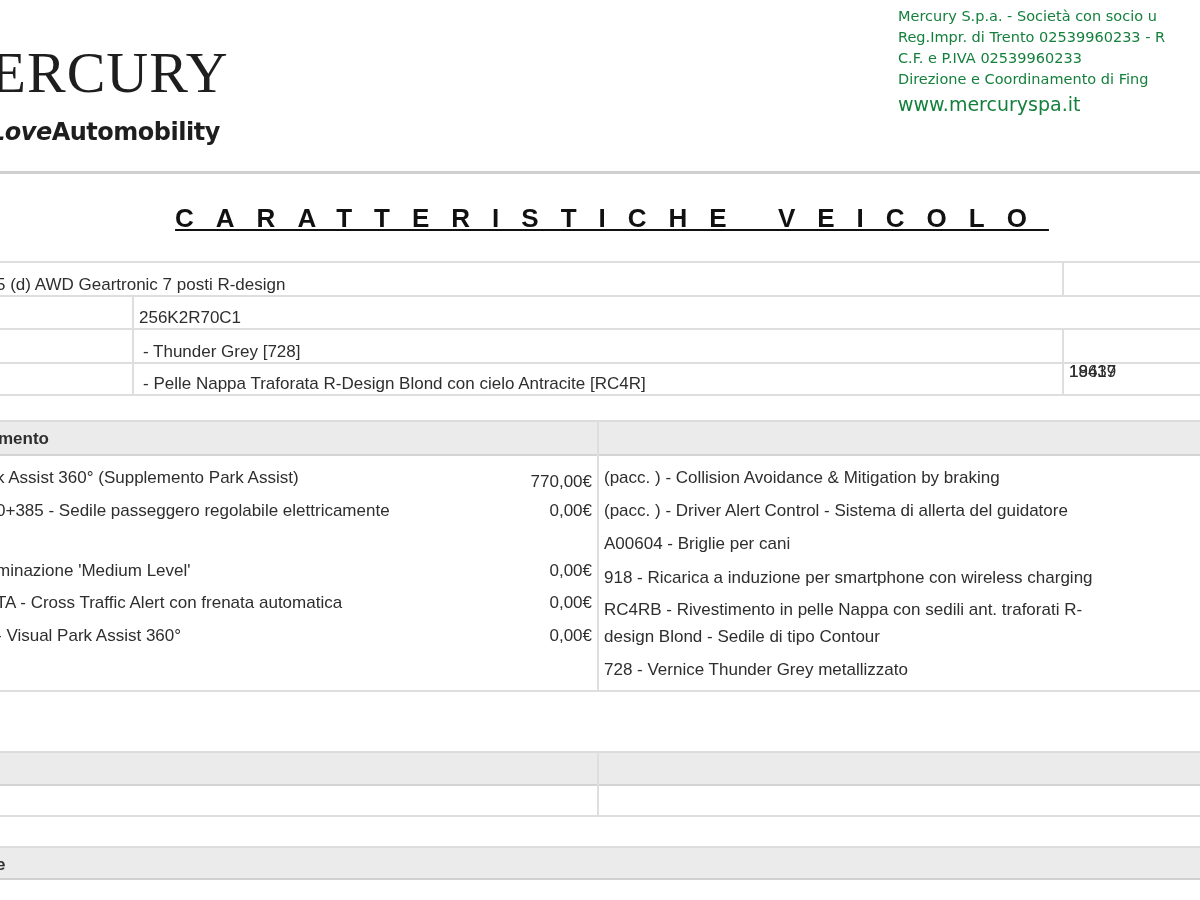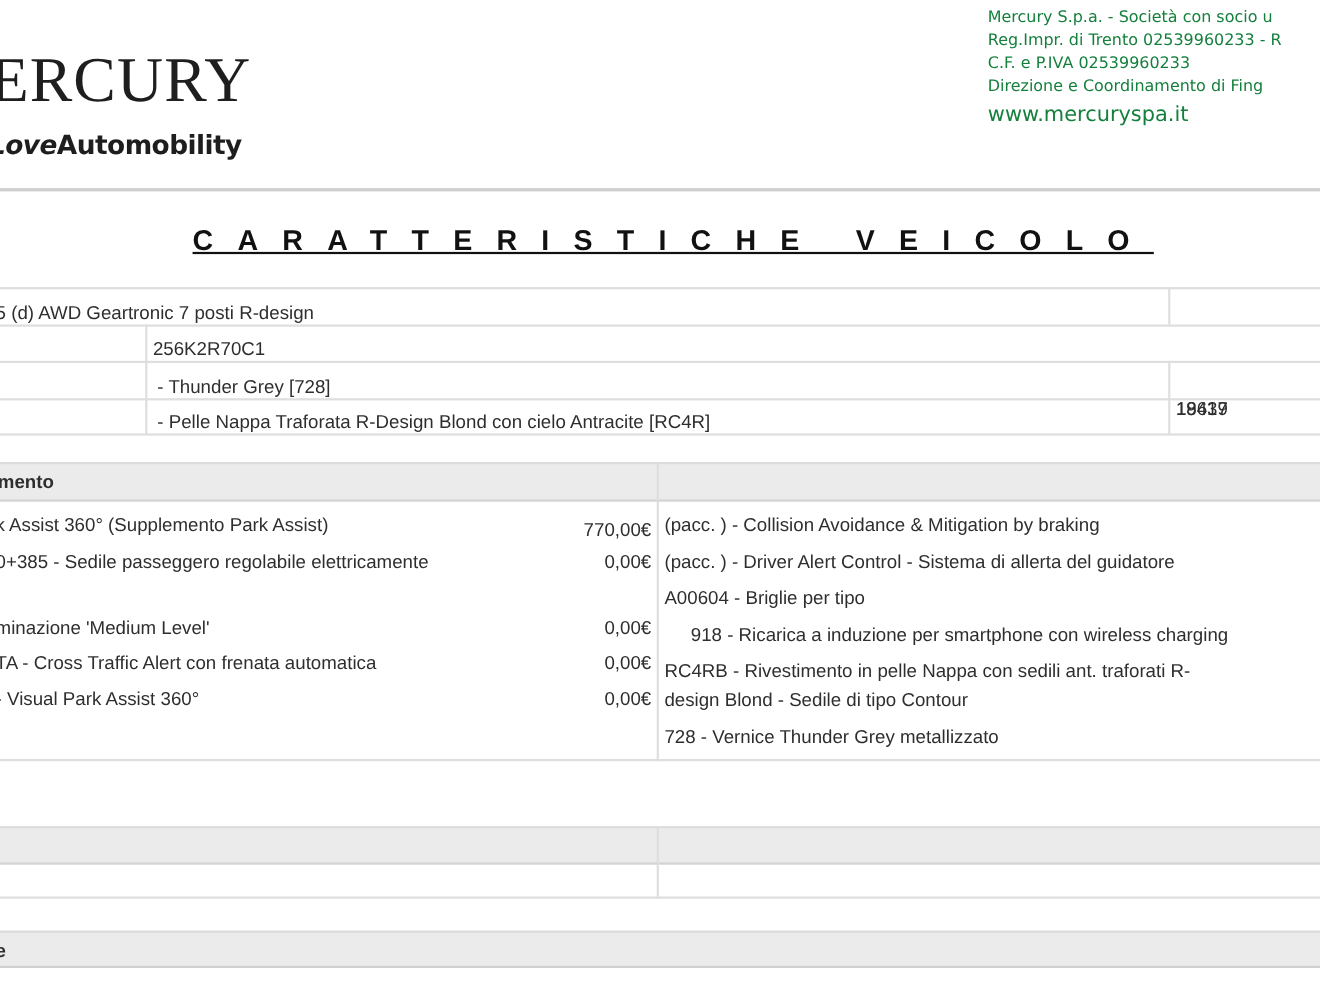--- a/index.html
+++ b/index.html
@@ -92,22 +92,22 @@
 <div class="abs cell price" style="left:472px; top:561px;">0,00€</div>
 
 <div class="abs cell" style="left:-4px; top:593px;">TA - Cross Traffic Alert con frenata automatica</div>
 <div class="abs cell price" style="left:472px; top:593px;">0,00€</div>
 
 <div class="abs cell" style="left:-4px; top:626px;">- Visual Park Assist 360°</div>
 <div class="abs cell price" style="left:472px; top:626px;">0,00€</div>
 
 <div class="abs cell" style="left:604px; top:468px;">(pacc. )  - Collision Avoidance &amp; Mitigation by braking</div>
 <div class="abs cell" style="left:604px; top:501px;">(pacc. )  - Driver Alert Control - Sistema di allerta del guidatore</div>
-<div class="abs cell" style="left:604px; top:534px;">A00604 - Briglie per tipo</div>
-<div class="abs cell" style="left:604px; top:568px;margin-left:24px;">918 - Ricarica a induzione per smartphone con wireless charging</div>
+<div class="abs cell" style="left:604px; top:534px;">A00604 - Briglie per cani</div>
+<div class="abs cell" style="left:604px; top:568px;">918 - Ricarica a induzione per smartphone con wireless charging</div>
 <div class="abs cell" style="left:604px; top:600px;">RC4RB - Rivestimento in pelle Nappa con sedili ant. traforati R-</div>
 <div class="abs cell" style="left:604px; top:627px;">design Blond - Sedile di tipo Contour</div>
 <div class="abs cell" style="left:604px; top:660px;">728 - Vernice Thunder Grey metallizzato</div>
 
 <div class="abs hline" style="top:690px;"></div>
 
 <div class="abs band" style="top:751px; height:31px; border-top:2px solid #dcdcdc; border-bottom:2px solid #d4d4d4;"></div>
 <div class="abs vline" style="left:597px; top:751px; height:66px;"></div>
 <div class="abs hline" style="top:815px;"></div>
 

